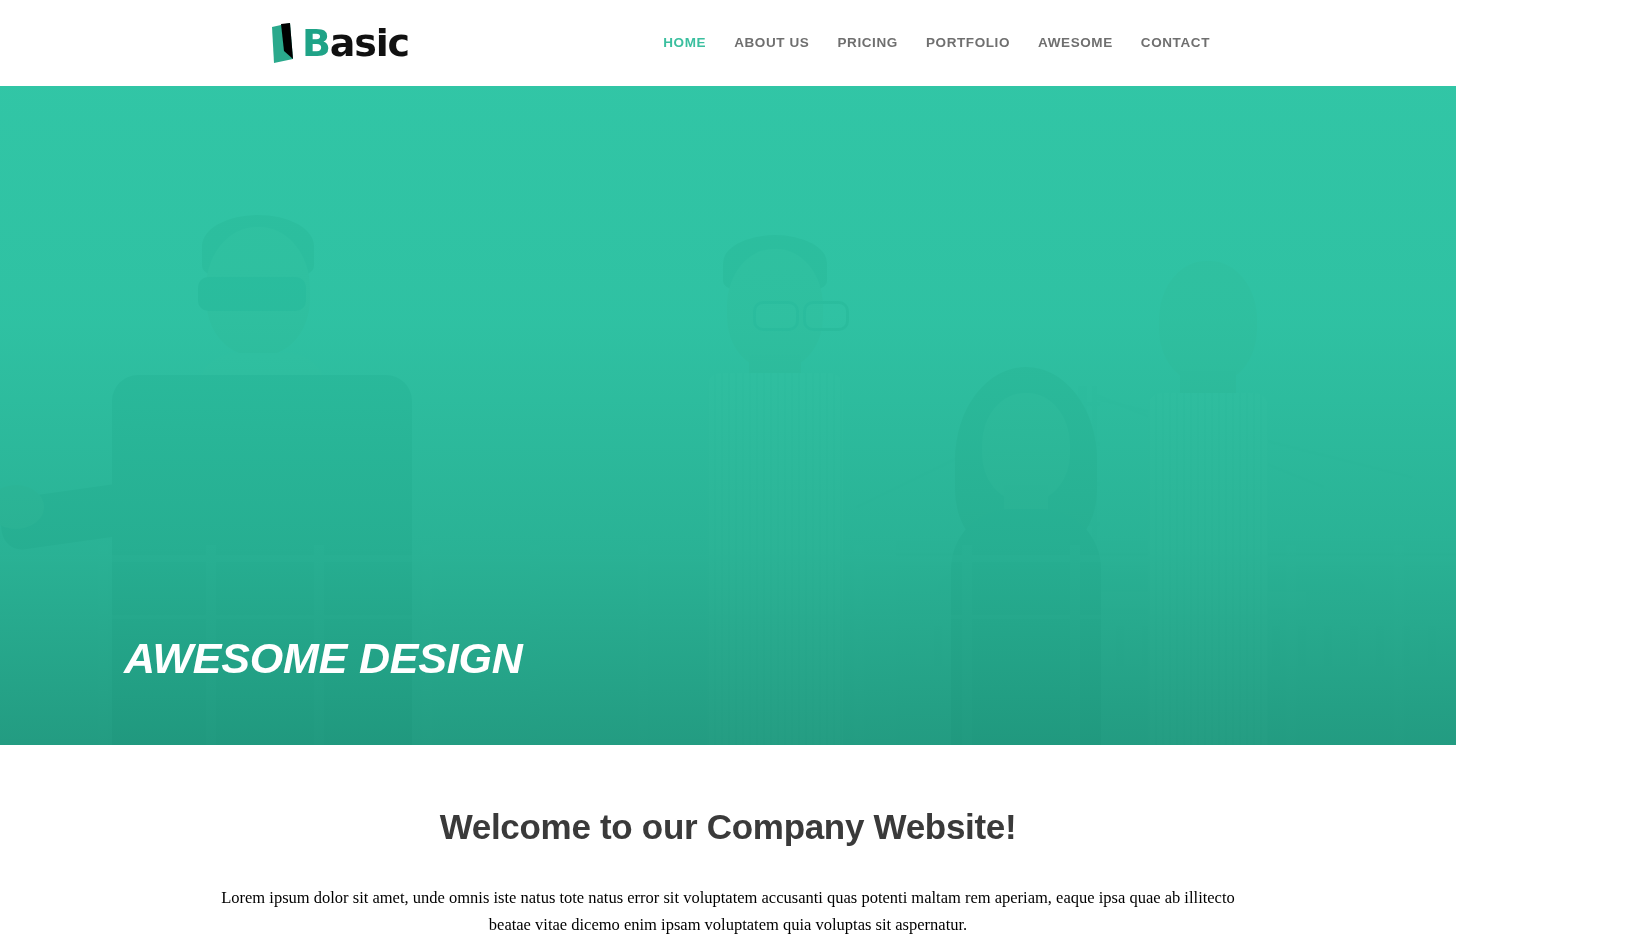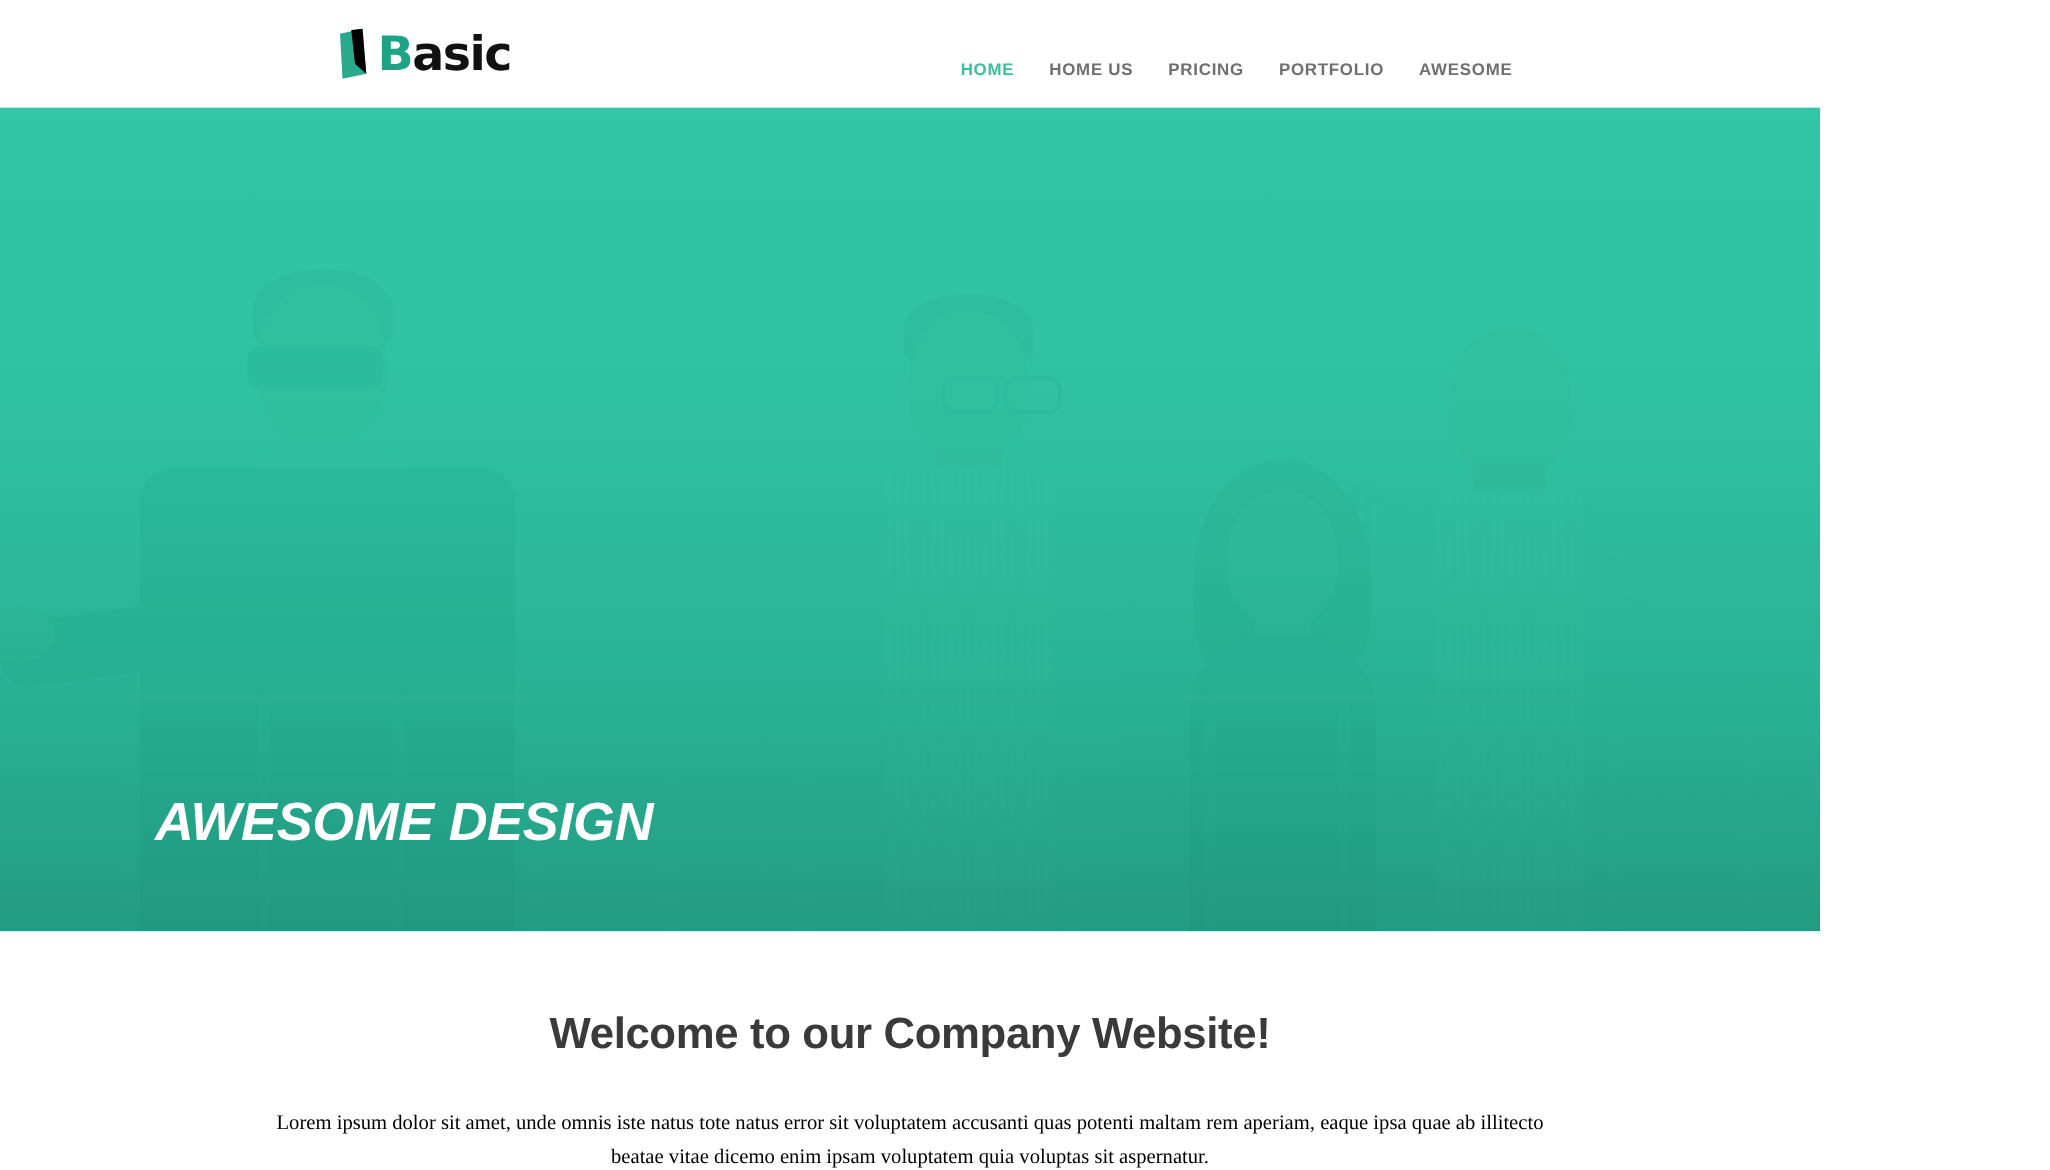--- a/index.html
+++ b/index.html
@@ -55,21 +55,21 @@
     letter-spacing: -1.2px;
     line-height: 44px;
     font-family: "DejaVu Sans", sans-serif;
   }
   .brand-text .b-letter { color: #1fa387; }
   .brand-text .rest-letters { color: #111111; }
 
   .main-nav {
     position: absolute;
     right: 232px;
-    top: 13px;
+    top: 0;
     height: 86px;
     display: flex;
     align-items: center;
     gap: 0;
   }
 
   .nav-link {
     font-size: 13.5px;
     font-weight: bold;
     letter-spacing: 0.6px;
@@ -324,24 +324,25 @@
           <polygon points="13,3 22,2 25,38 16,30" fill="#000000"></polygon>
         </svg>
       </span>
       <span class="brand-text">
         <span class="b-letter">B</span><span class="rest-letters">asic</span>
       </span>
     </a>
 
     <nav class="main-nav">
       <a class="nav-link is-active" href="#">HOME</a>
-      <a class="nav-link" href="#">HOME US</a>
+      <a class="nav-link" href="#">ABOUT US</a>
       <a class="nav-link" href="#">PRICING</a>
       <a class="nav-link" href="#">PORTFOLIO</a>
       <a class="nav-link" href="#">AWESOME</a>
+      <a class="nav-link" href="#">CONTACT</a>
     </nav>
 
   </header>
 
   <section class="hero">
 
     <div class="hero-photo">
       <div class="sky"></div>
 
       <div class="bridge">

